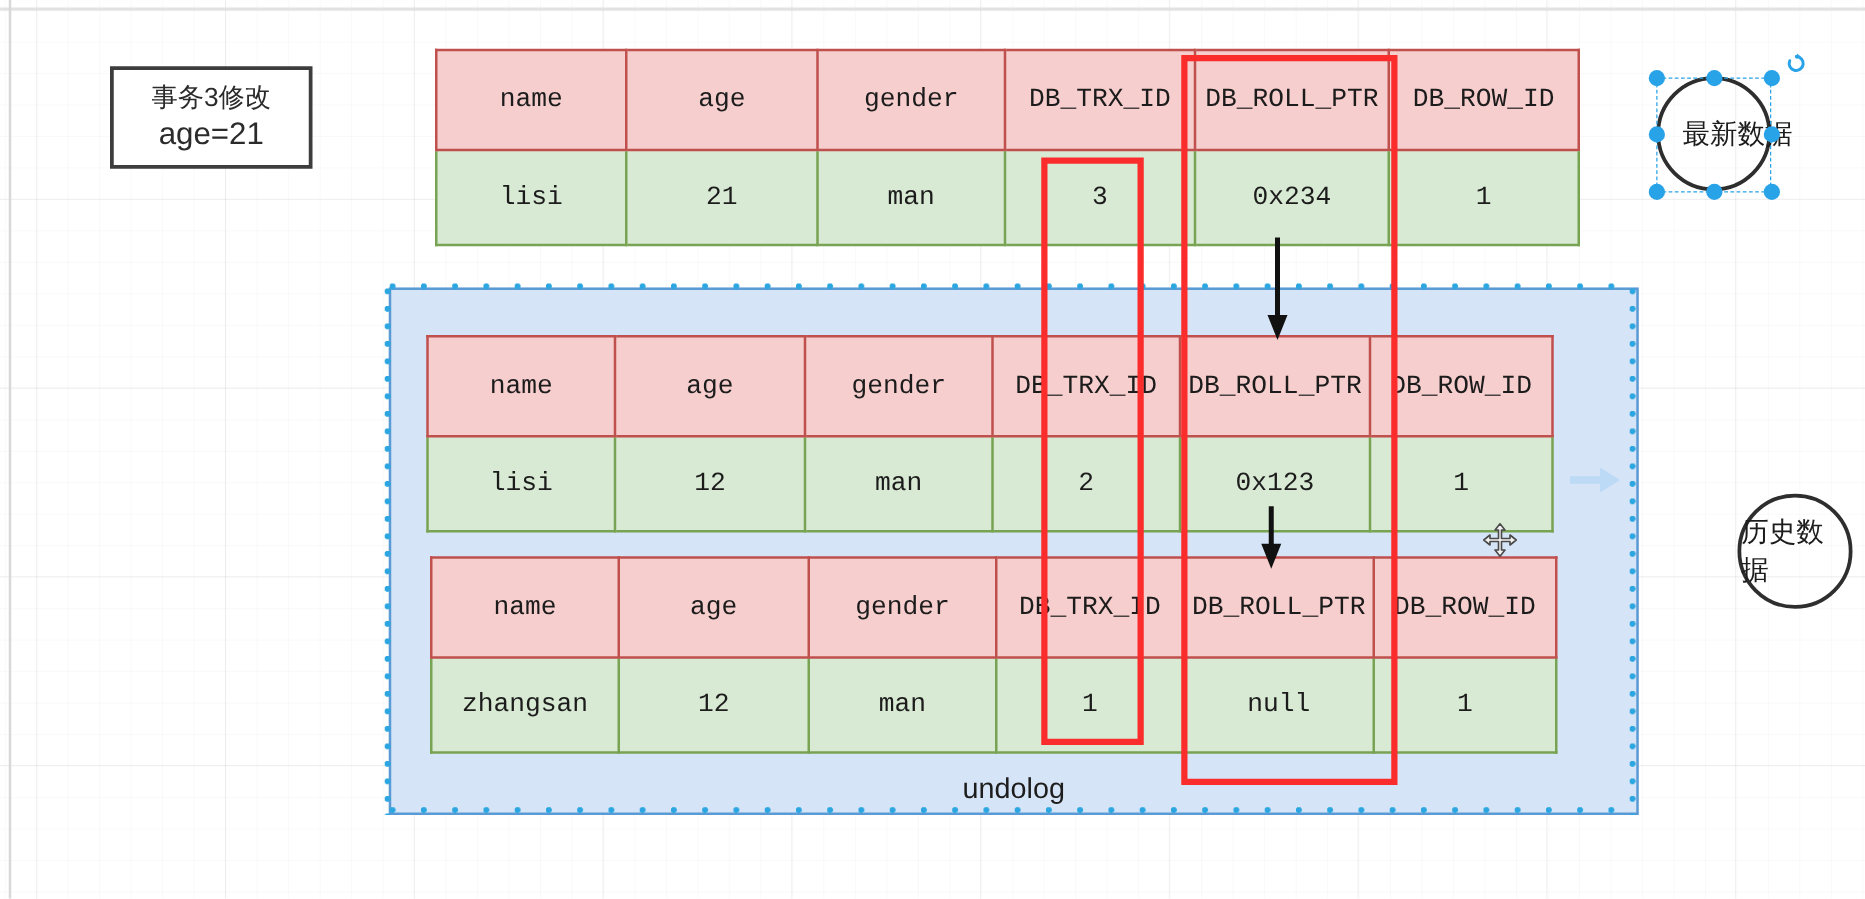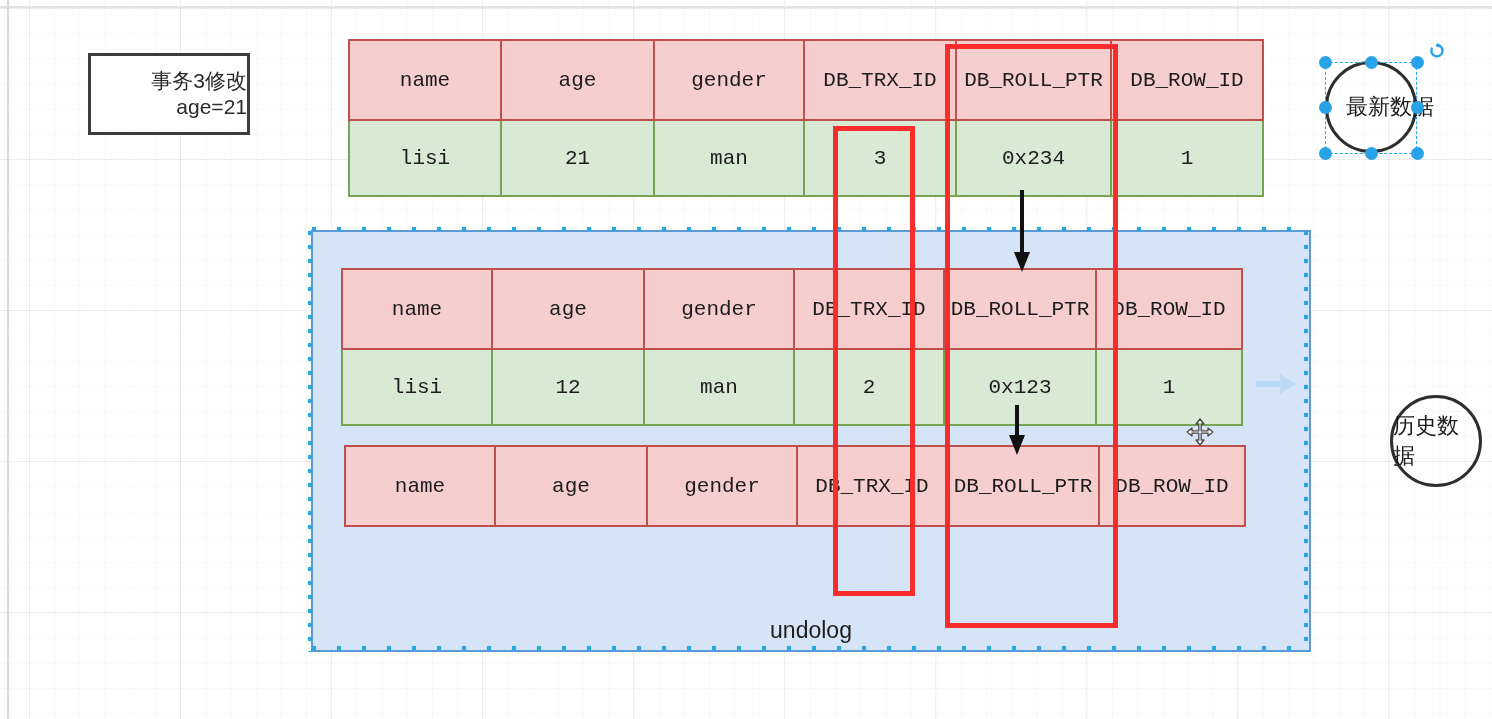--- a/index.html
+++ b/index.html
@@ -31,26 +31,26 @@
     background: #e2e2e2;
   }
 
   
   .note-box {
     position: absolute;
     left: 88px; top: 53px; width: 156px; height: 76px;
     border: 3px solid #3d3d3d;
     background: #ffffff;
     display: flex; flex-direction: column;
-    align-items: flex-end; justify-content: center;
+    align-items: center; justify-content: center;
     color: #2b2b2b;
     line-height: 1.22;
   }
   .note-box .l1 { font-size: 21px; }
-  .note-box .l2 { font-size: 21px; }
+  .note-box .l2 { font-size: 25px; }
 
   
   .undolog-box {
     position: absolute;
     left: 311px; top: 230px; width: 1000px; height: 422px;
     background: #d6e4f7;
     border: 2px solid #5b9bd5;
     box-sizing: border-box;
   }
   .undolog-label {
@@ -262,20 +262,28 @@
     </colgroup>
     <tbody>
         <tr class="head">
       <td>name</td>
       <td>age</td>
       <td>gender</td>
       <td>DB_TRX_ID</td>
       <td>DB_ROLL_PTR</td>
       <td>DB_ROW_ID</td>
     </tr>
+    <tr class="body">
+      <td>zhangsan</td>
+      <td>12</td>
+      <td>man</td>
+      <td>1</td>
+      <td>null</td>
+      <td>1</td>
+    </tr>
   </tbody>
     </table>
 
   <svg class="arrow-svg" style="left:1010px; top:190px; width:40px; height:90px;" viewBox="0 0 40 90">
     <line x1="12" y1="0" x2="12" y2="68" stroke="#111111" stroke-width="4"></line>
     <path d="M12 82 L4 62 L20 62 Z" fill="#111111"></path>
   </svg>
   <svg class="arrow-svg" style="left:1005px; top:405px; width:40px; height:56px;" viewBox="0 0 40 56">
     <line x1="12" y1="0" x2="12" y2="36" stroke="#111111" stroke-width="4"></line>
     <path d="M12 50 L4 30 L20 30 Z" fill="#111111"></path>

